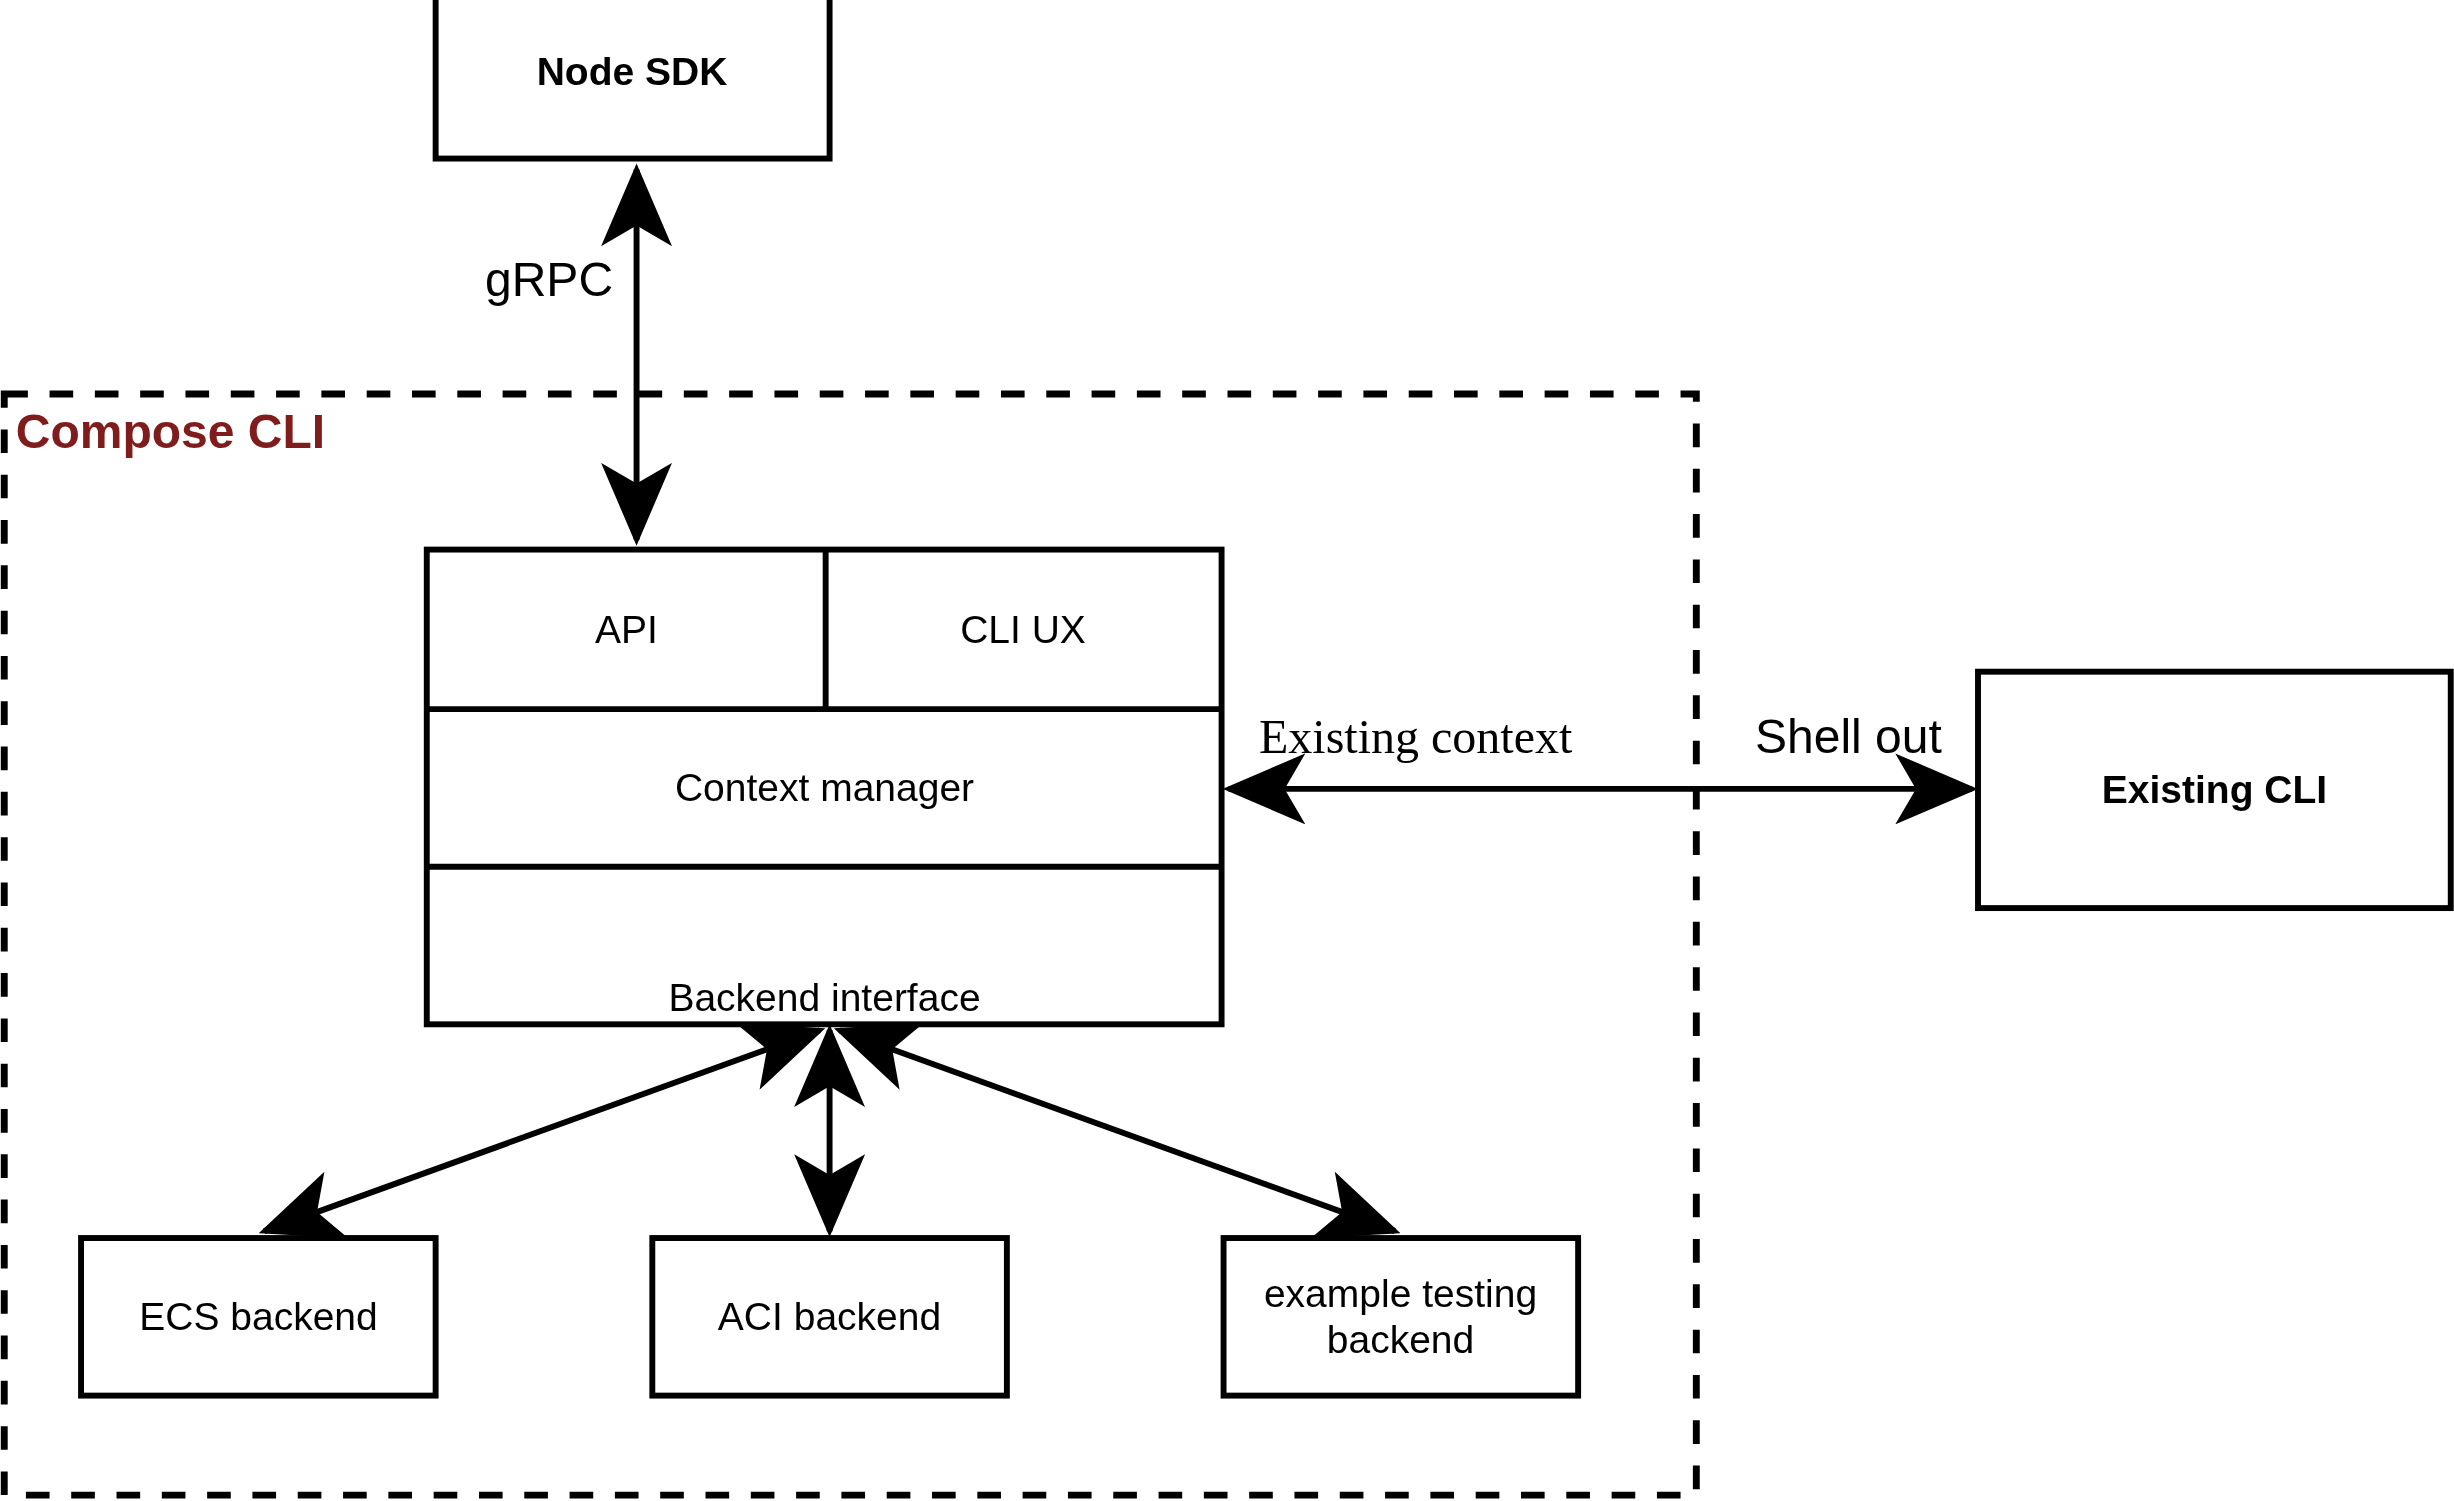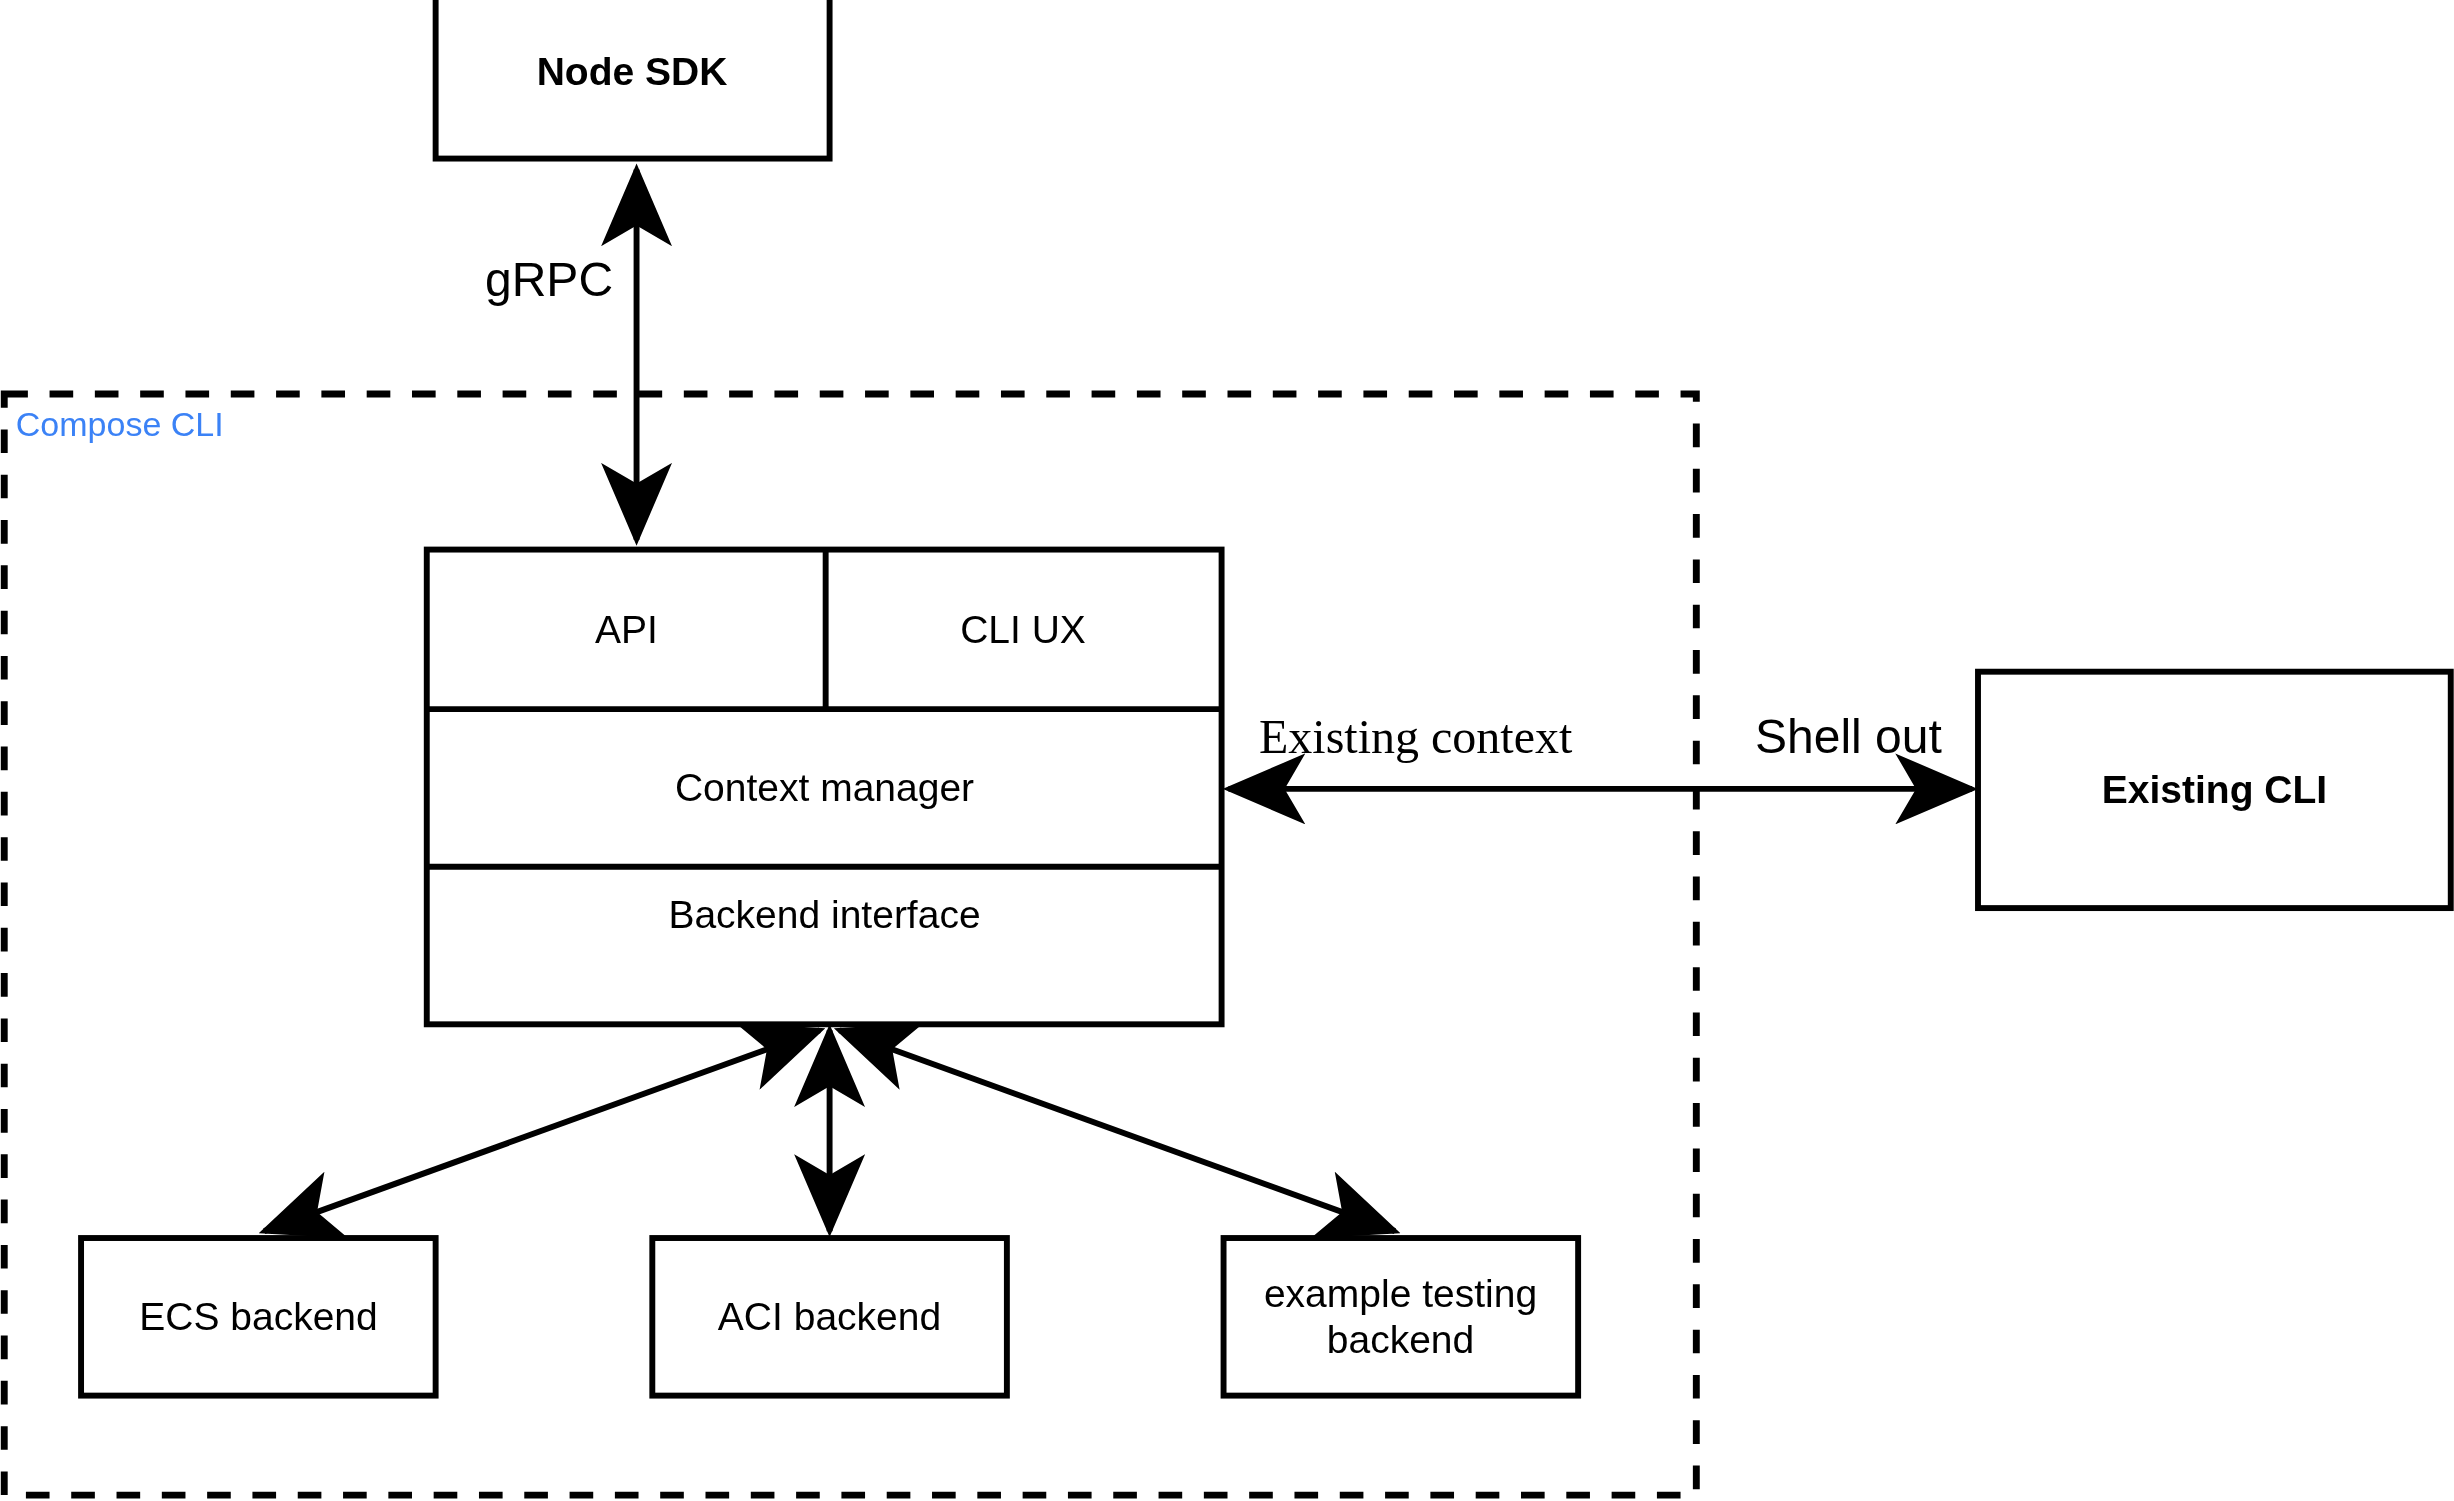--- a/index.html
+++ b/index.html
@@ -39,23 +39,23 @@
   .edge-label {
     position: absolute;
     color: #000000;
     font-size: 48px;
     line-height: 1.1;
     font-family: "Liberation Sans", sans-serif;
     white-space: nowrap;
   }
   .group-title {
     position: absolute;
-    color: #3b82f6;
-    font-size: 34px;
-    font-weight: normal;
+    color: #7f1d1d;
+    font-size: 48px;
+    font-weight: bold;
     line-height: 1.1;
     font-family: "Liberation Sans", sans-serif;
     white-space: nowrap;
   }
   .hitbox {
     position: absolute;
     background: transparent;
   }
 </style>
 </head>
@@ -105,21 +105,21 @@
   <div class="group-title" style="left:15.8px; top:406px;">Compose CLI</div>
 
   <div class="node-label bold" style="left:435px; top:-13.8px; width:394px; height:172px;">Node SDK</div>
 
   <div class="node-label" style="left:825px; top:550px; width:396px; height:160px;">CLI UX</div>
 
   <div class="node-label" style="left:427px; top:550px; width:399px; height:160px;">API</div>
 
   <div class="node-label" style="left:427px; top:709px; width:795px; height:158px;">Context manager</div>
 
-  <div class="node-label" style="left:427px; top:836px; width:795px; height:158px;">Backend interface</div>
+  <div class="node-label" style="left:427px; top:919px; width:795px; height:158px;">Backend interface</div>
 
   <div class="node-label bold" style="left:1978px; top:672px; width:473px; height:236px;">Existing CLI</div>
 
   <div class="node-label" style="left:81px; top:1238px; width:355px; height:158px;">ECS backend</div>
 
   <div class="node-label" style="left:652px; top:1238px; width:355px; height:158px;">ACI backend</div>
 
   <div class="node-label" style="left:1223px; top:1238px; width:355px; height:158px;">example testing
 backend</div>
 

